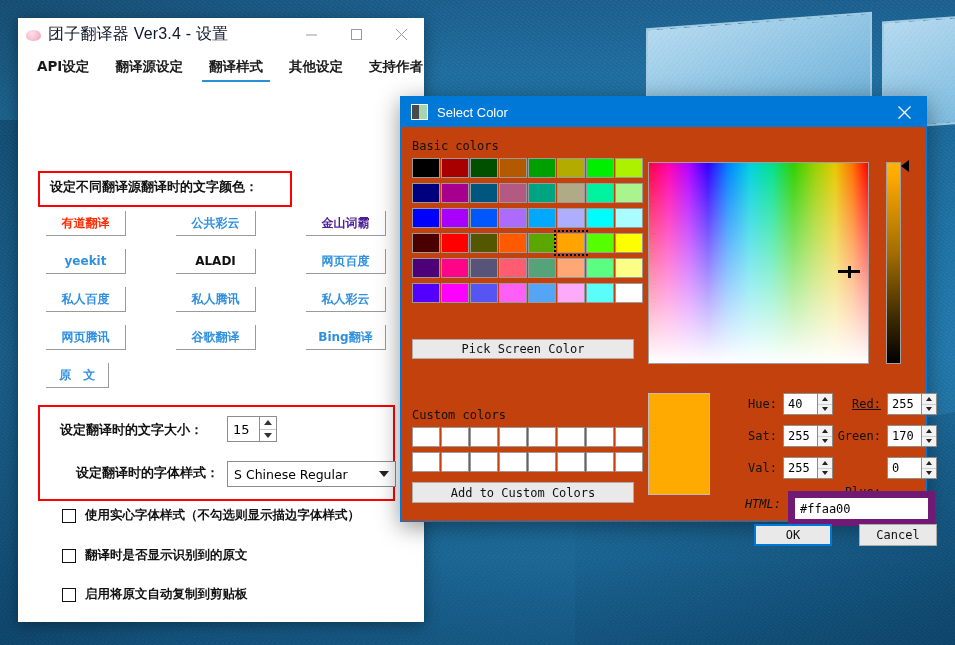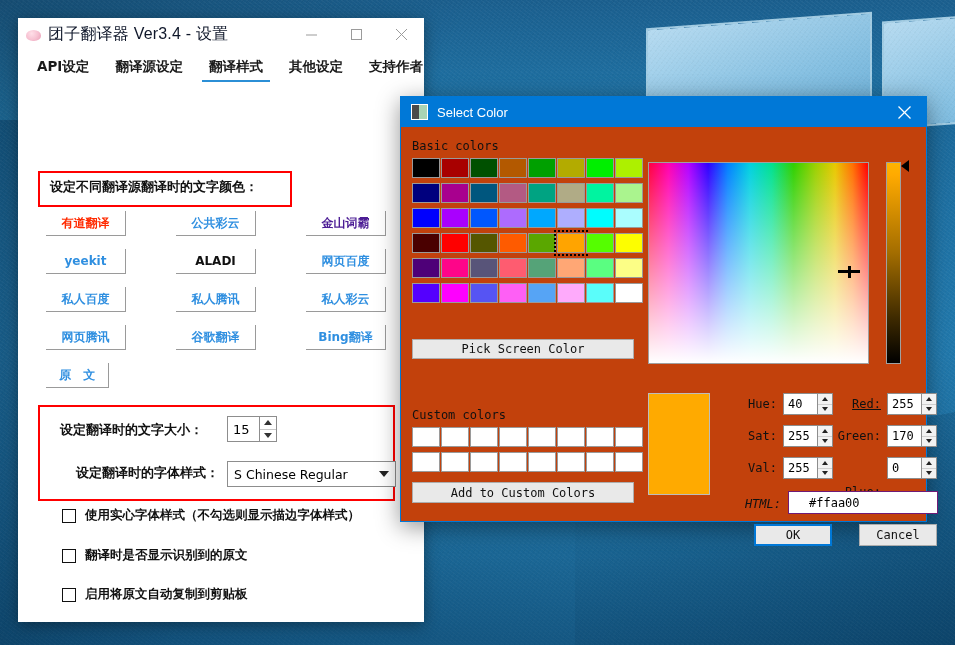--- a/index.html
+++ b/index.html
@@ -430,23 +430,23 @@
   .tri-dn-s {
     width: 0; height: 0;
     border-left: 3.5px solid transparent; border-right: 3.5px solid transparent;
     border-top: 4px solid #222;
   }
 
   #html-lbl { left: 320px; top: 370px; width: 60px; font-style: italic; }
   #html-field {
     position: absolute; left: 387px; top: 364px;
     width: 128px; height: 21px;
-    border: 1px solid #701a75; background: #fff;
+    border: 7px solid #701a75; background: #fff;
     display: flex; align-items: center;
-    padding-left: 20px;
+    padding-left: 5px;
     font-size: 12px; color: #000;
     font-family: "DejaVu Sans Mono", monospace;
   }
 
   .dlg-btn {
     position: absolute;
     width: 78px; height: 22px;
     background: #e9e9e9;
     border: 1px solid #adadad;
     font-size: 12px; color: #111;

